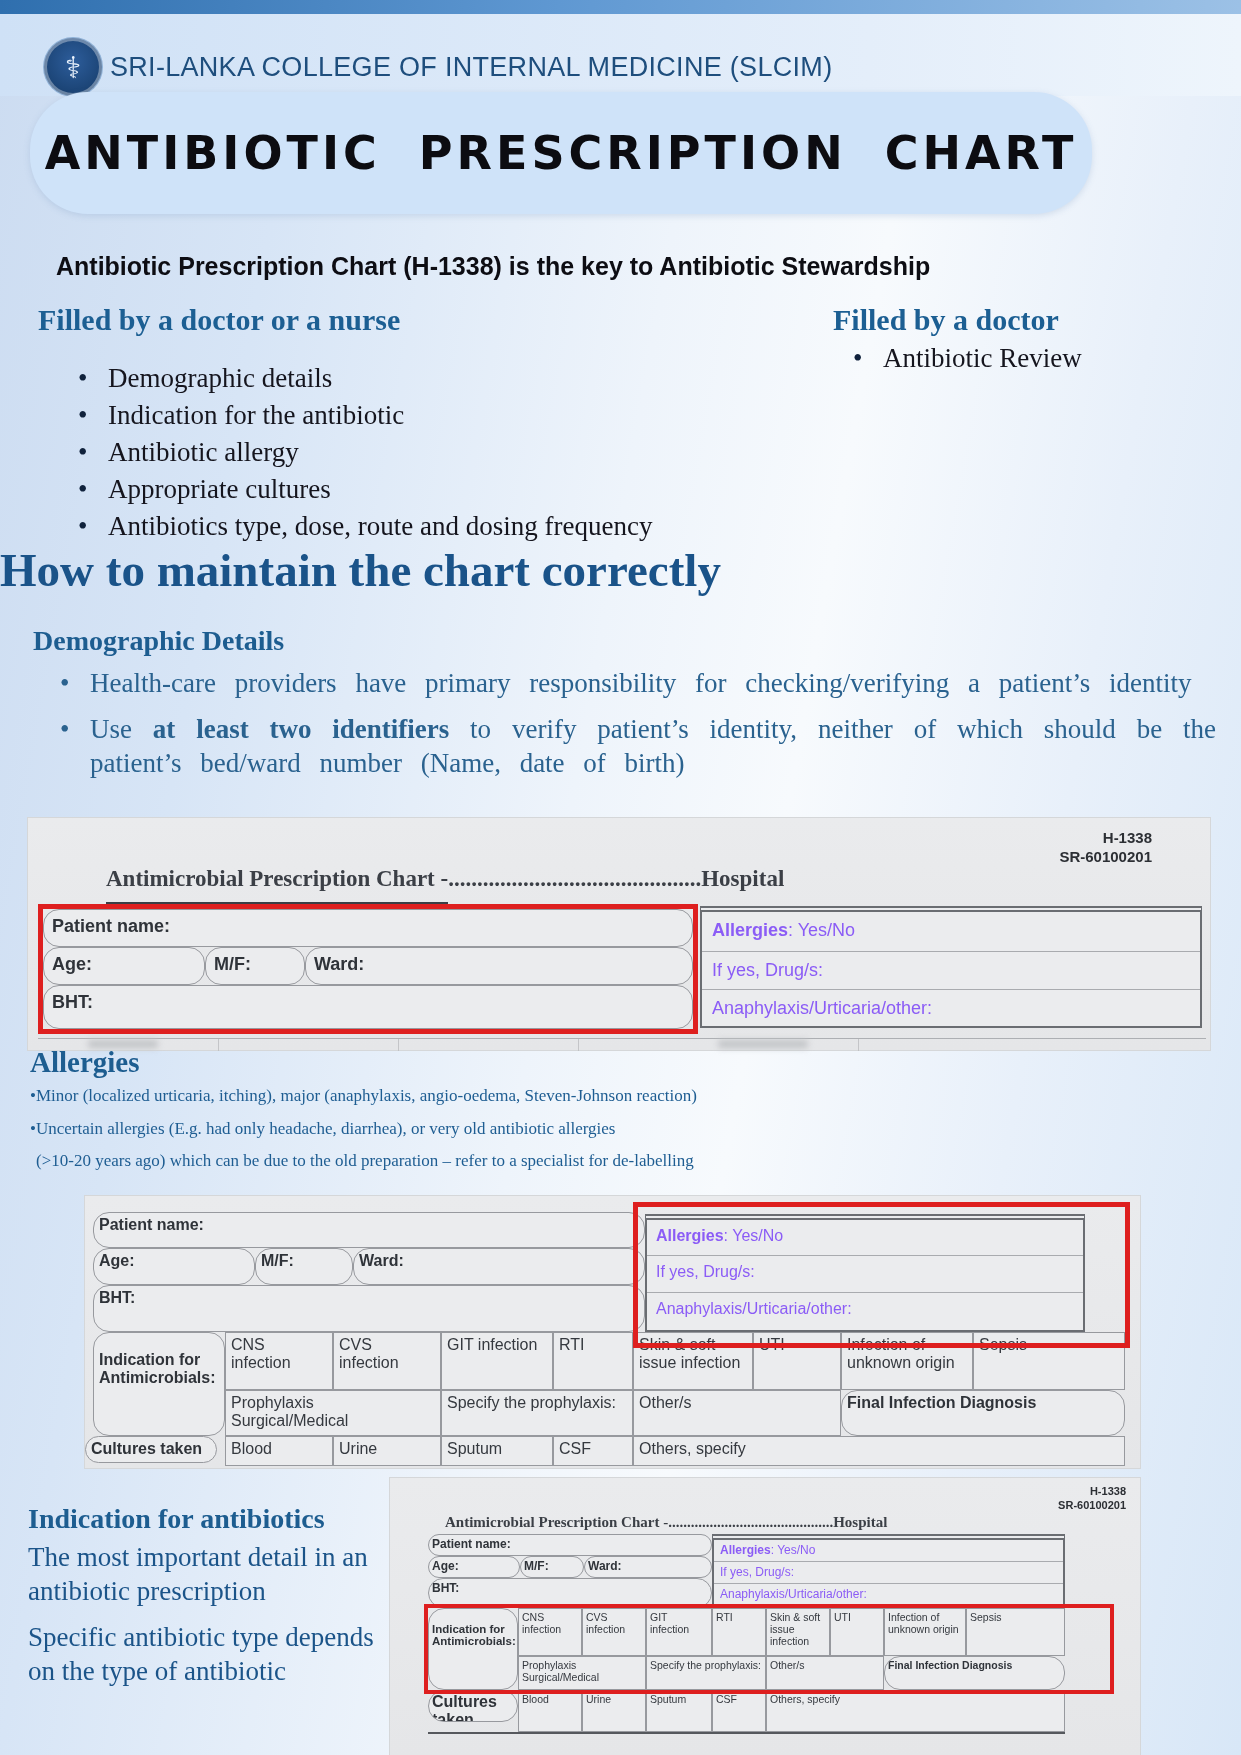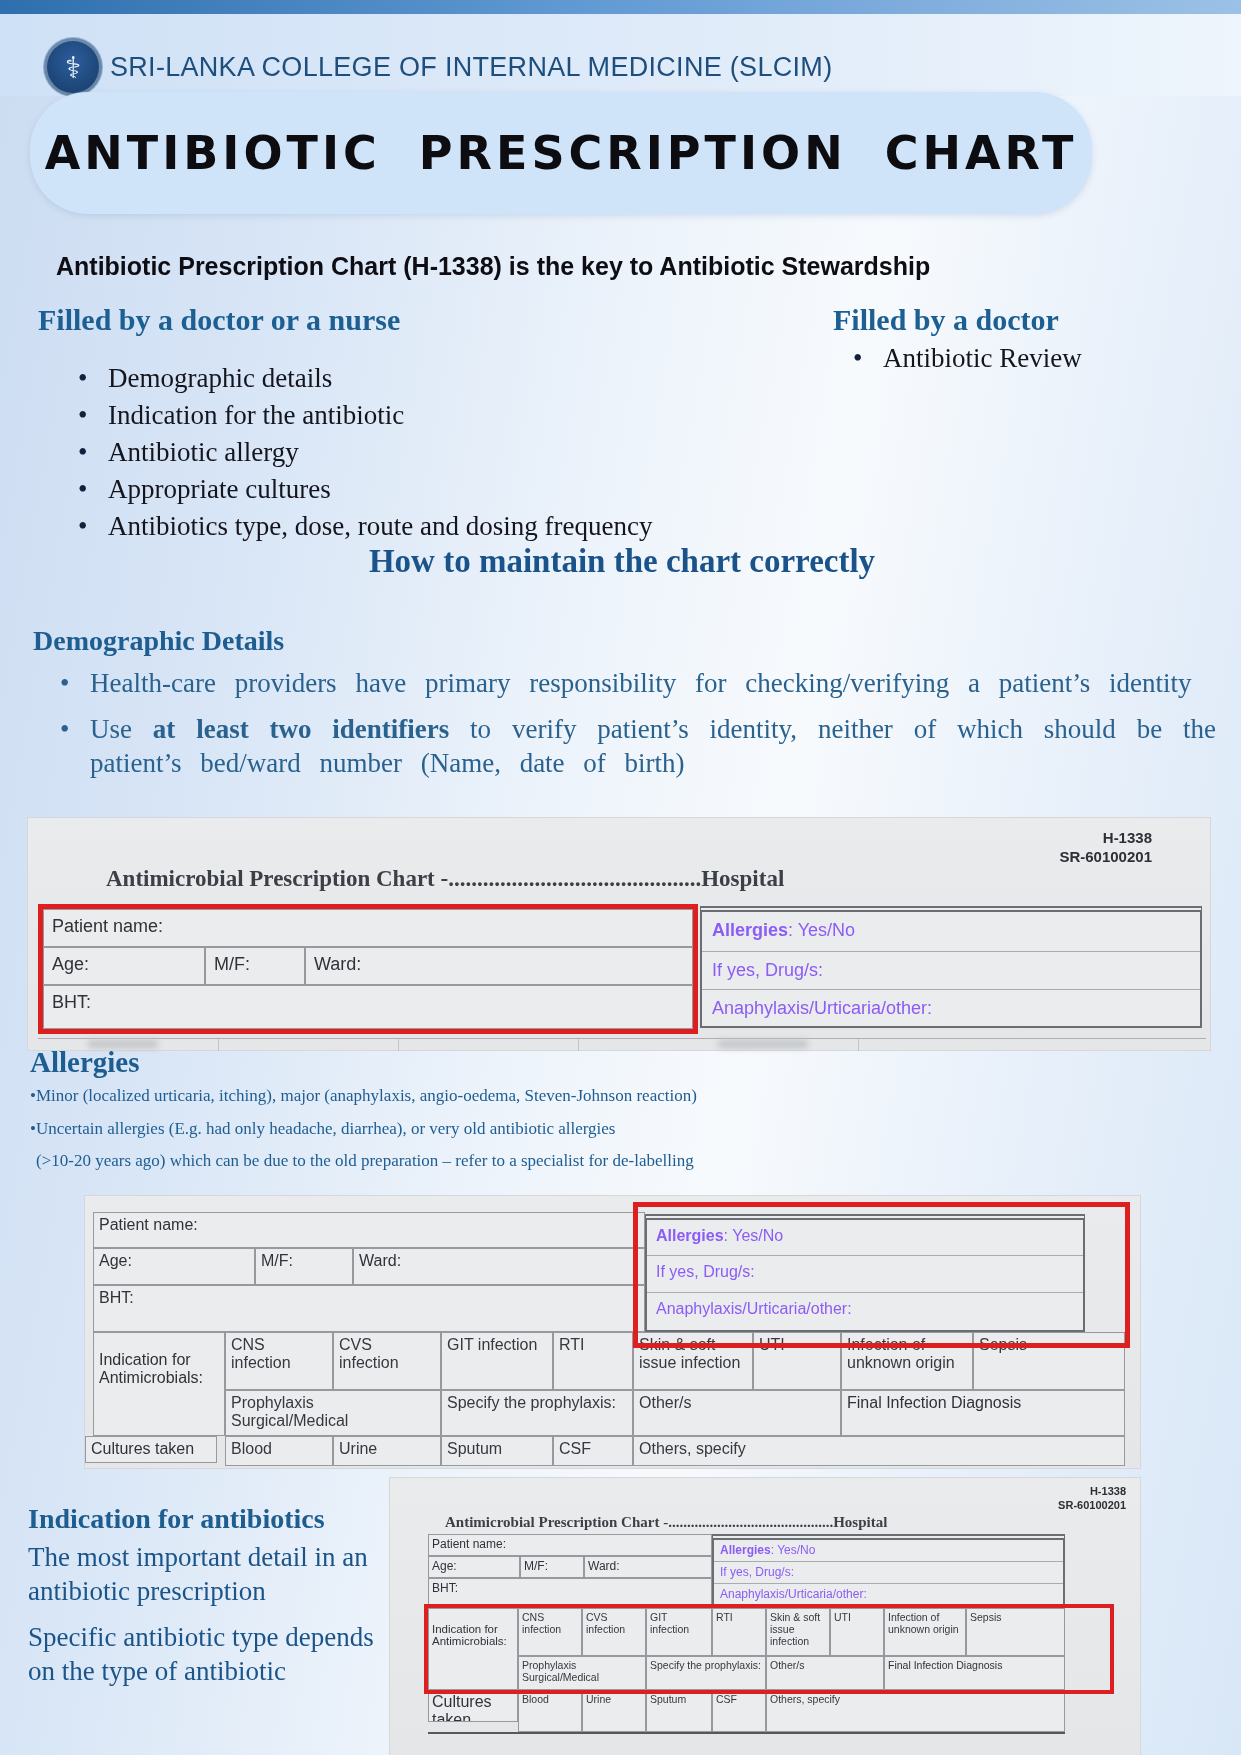--- a/index.html
+++ b/index.html
@@ -23,37 +23,37 @@
   .pill-text{position:absolute;left:0;top:0;width:100%;height:100%;display:flex;align-items:center;justify-content:center;
     font-family:"DejaVu Sans",sans-serif;font-weight:800;font-size:46px;letter-spacing:4px;word-spacing:18px;
     color:#0c0c11;white-space:nowrap;}
   .subtitle{position:absolute;left:56px;top:252px;font-weight:700;font-size:25px;color:#0d0d13;}
   
   .colhead{position:absolute;font-family:"Liberation Serif",serif;font-weight:700;font-size:30px;color:#1c5f93;text-align:right;}
   ul.slist{list-style:none;margin:0;padding:0;position:absolute;}
   ul.slist li{font-family:"Liberation Serif",serif;font-size:27px;color:#15151e;line-height:37px;
     padding-left:38px;position:relative;}
   ul.slist li::before{content:"•";position:absolute;left:8px;color:#10223c;}
-  .howto{position:absolute;left:0;top:543px;width:1150px;text-align:center;
-    font-family:"Liberation Serif",serif;font-weight:700;font-size:33px;color:#1a5389;padding-left:47px;}
+  .howto{position:absolute;left:0;top:543px;width:1150px;
+    font-family:"Liberation Serif",serif;font-weight:700;font-size:47px;color:#1a5389;}
   .sechead{position:absolute;font-family:"Liberation Serif",serif;font-weight:700;color:#1d5d90;}
   ul.jlist{list-style:none;margin:8px;padding:0;position:absolute;left:48px;top:658px;width:1160px;}
   ul.jlist li{font-family:"Liberation Serif",serif;font-size:27px;line-height:34px;color:#2a628f;
     text-align:justify;word-spacing:12px;padding-left:34px;position:relative;margin-bottom:12px;}
   ul.jlist li::before{content:"•";position:absolute;left:4px;color:#2a628f;}
   .aline{position:absolute;font-family:"Liberation Serif",serif;font-size:17px;color:#1e5d92;white-space:nowrap;}
   .ipara{position:absolute;left:28px;width:362px;font-family:"Liberation Serif",serif;font-size:27px;
     line-height:34px;color:#1b5489;}
   
   .form{position:absolute;background:linear-gradient(180deg,#eaebed,#e5e6e8);box-shadow:0 0 0 1px #d5d7d9;}
   .codes{position:absolute;text-align:right;font-weight:700;color:#2c2f34;}
   .ftitle{position:absolute;font-family:"Liberation Serif",serif;font-weight:700;color:#3b3f46;white-space:nowrap;}
-  .ftitle .main{border-bottom:2px solid #3a3e45;padding-bottom:17px;}
+  .ftitle .main{border-bottom:2px solid #3a3e45;padding-bottom:11px;}
   .cell{position:absolute;border:1px solid #97999e;background:#ebecee;color:#35393f;box-sizing:border-box;overflow:hidden;}
-  .cell.b{font-weight:400;color:#2f3339;}
+  .cell.b{font-weight:700;color:#2f3339;border-radius:16px;}
   .redbox{position:absolute;border:5px solid #de1f1f;z-index:6;pointer-events:none;}
   .dblbox{position:absolute;border:2px solid #6a6d72;border-top:6px double #6a6d72;background:#ebecee;
     box-sizing:border-box;z-index:2;}
   .dblrow{border-bottom:1px solid #a9abaf;box-sizing:border-box;color:#8b5cf6;}
   .dblrow:last-child{border-bottom:none;}
   .f1 .cell{font-size:18px;padding:6px 8px;}
   .f1 .dblrow{font-size:18px;padding:8px 10px;}
   .f2 .cell{font-size:16px;padding:3px 5px;}
   .f2 .dblrow{font-size:16px;padding:7px 9px;}
   .f3 .cell{font-size:10.5px;padding:2px 3px;}

